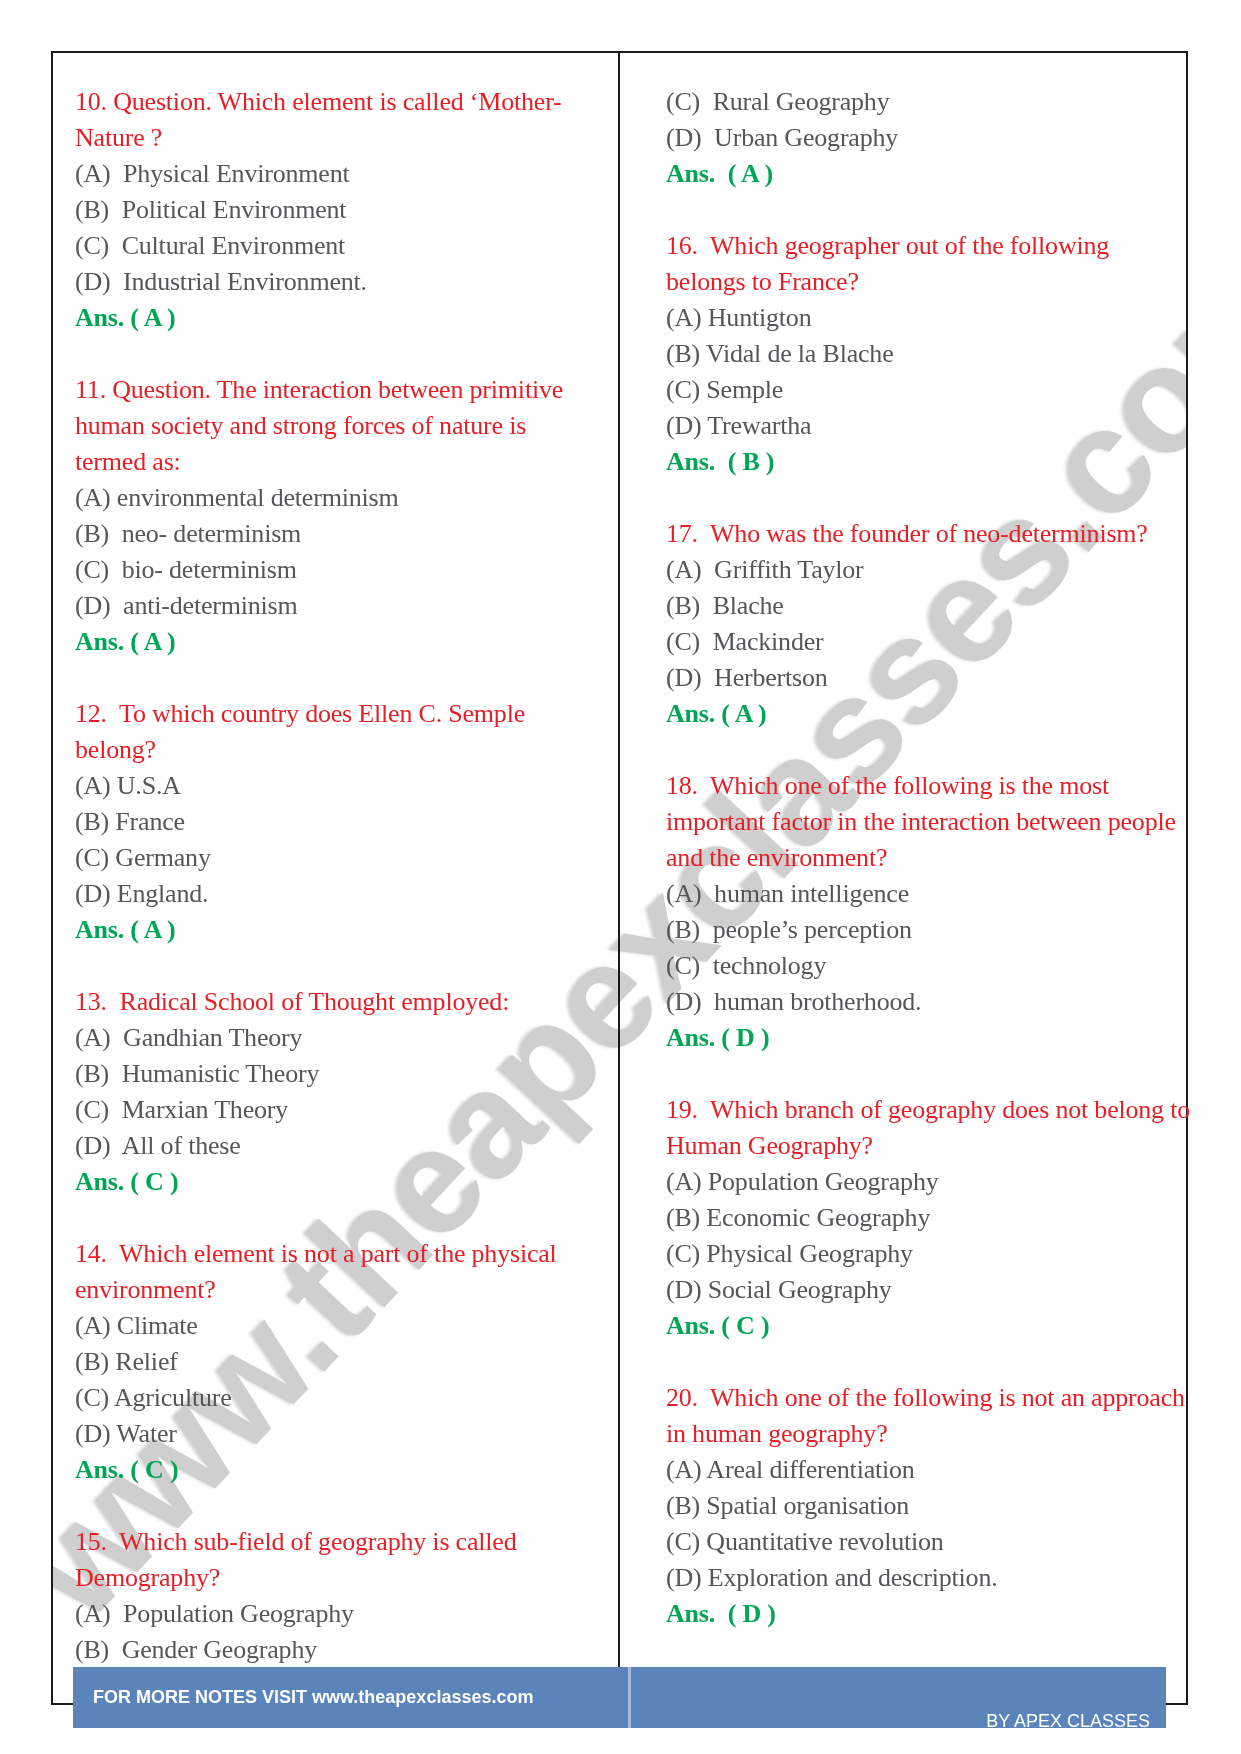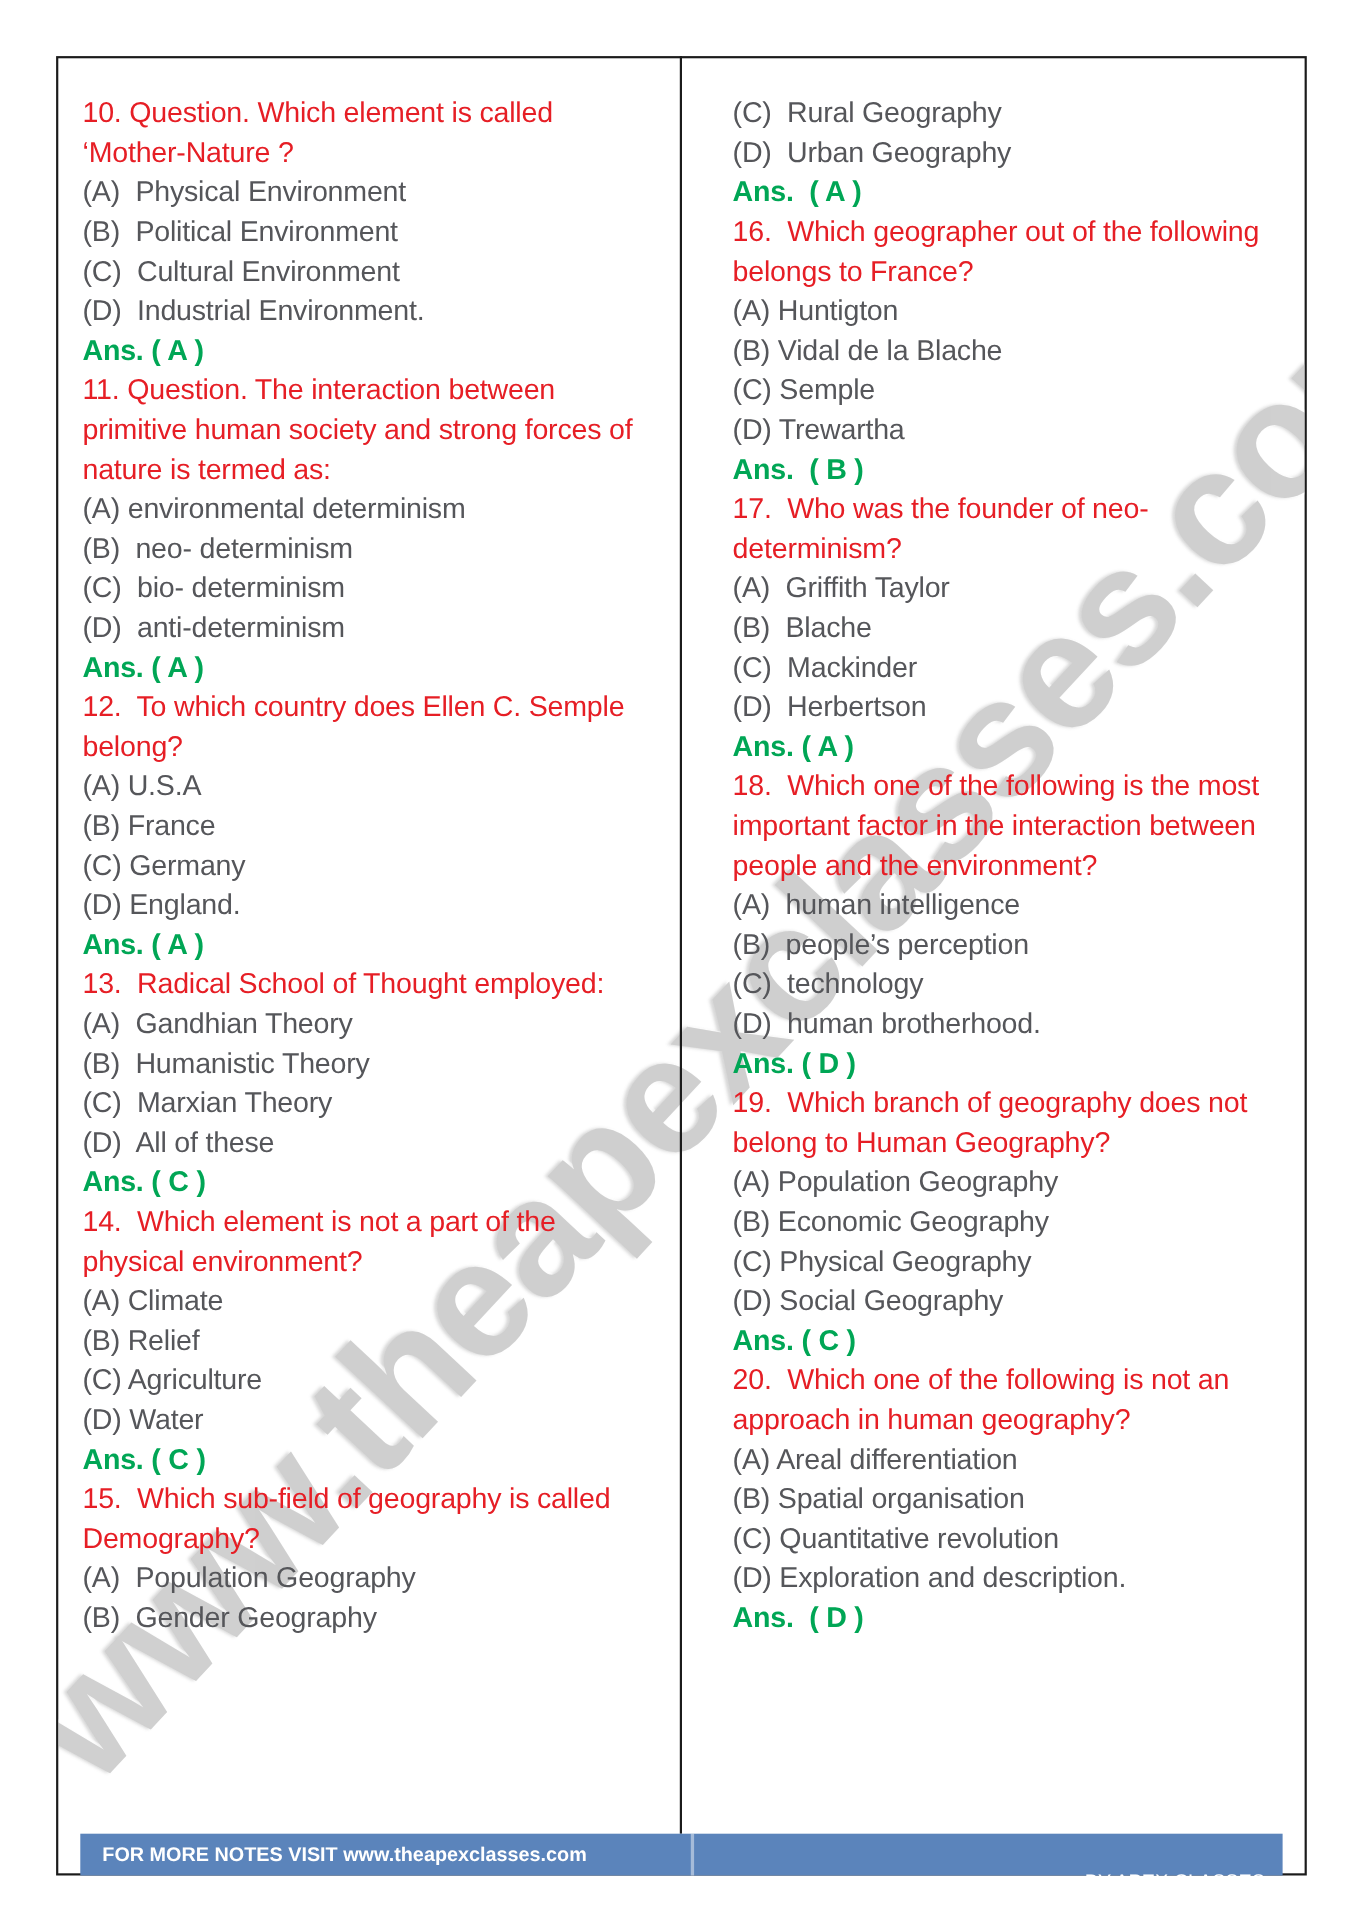--- a/index.html
+++ b/index.html
@@ -40,32 +40,33 @@
     z-index:3;
   }
   .col{
     position:absolute;
     top:84px;
     z-index:2;
     font-size:26px;
     line-height:36px;
     letter-spacing:-0.2px;
     white-space:pre-wrap;
+    font-family:Liberation Serif, serif;
   }
   .col-left{left:75px;width:505px;}
   .col-right{left:666px;width:528px;}
   .line{min-height:36px;}
   .question{color:var(--q-color,#e61e25);}
   .option{color:var(--o-color,#55565a);}
   .answer{color:var(--a-color,#00a655);font-weight:bold;}
-  .question:not(:first-child){}
+  .question:not(:first-child){margin-top:36px;}
   .footer{
     position:absolute;
     left:73px;top:1667px;
-    width:1093px;height:38px;
+    width:1093px;height:61px;
     background:var(--f-bg,#5b84bb);
     z-index:4;
     display:flex;
     align-items:center;
     color:var(--f-tx,#ffffff);
     font-size:18px;
     justify-content:space-between;
   }
   .footer-left{
     width:535px;

